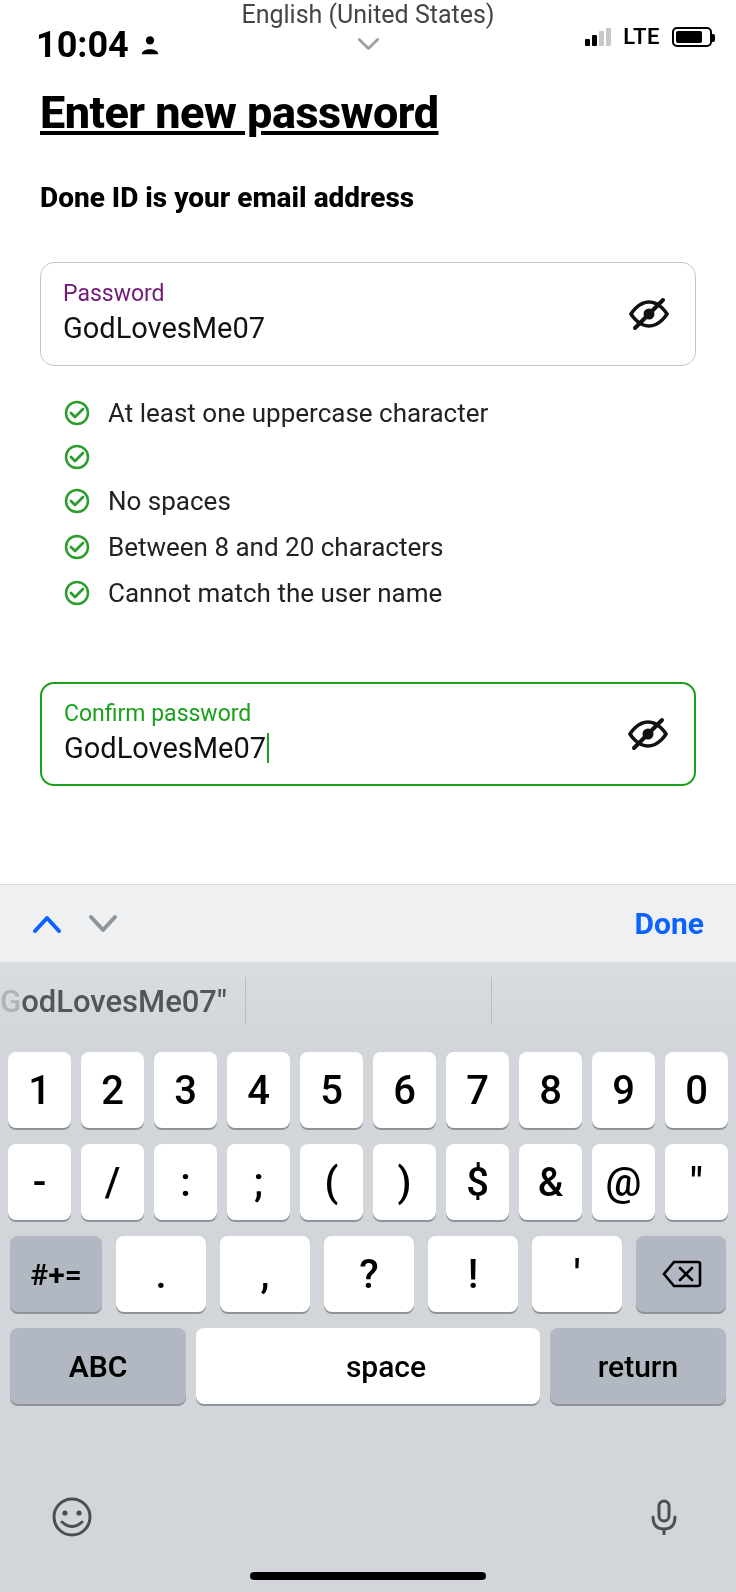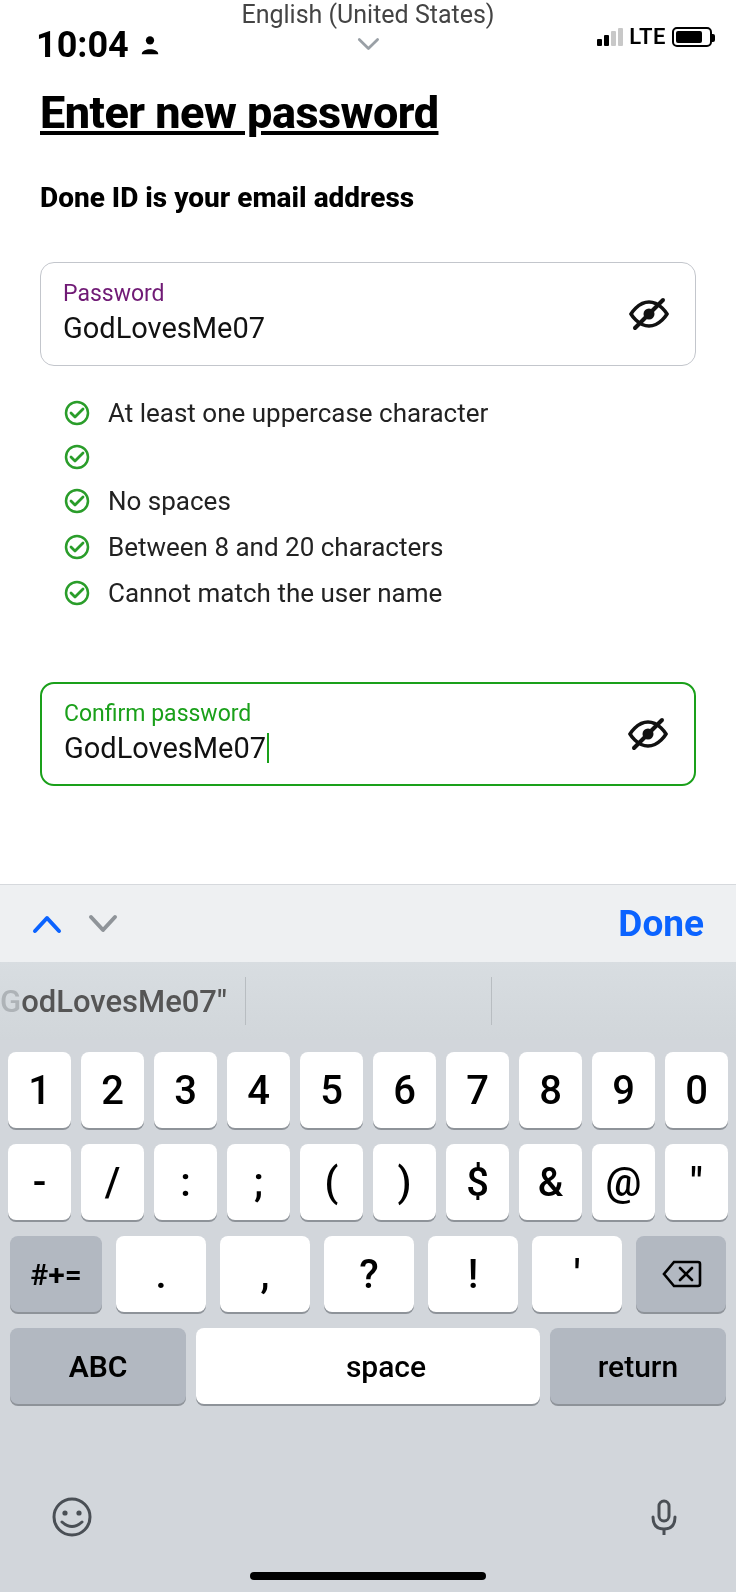--- a/index.html
+++ b/index.html
@@ -41,21 +41,21 @@
     gap: 8px;
     flex-direction: column;
   }
   .status-lang .chev { width: 22px; height: 14px; }
   .status-right {
     position: absolute;
     right: 24px;
     top: 24px;
     display: flex;
     align-items: center;
-    gap: 6px;
+    gap: 12px;
   }
   .sig-bars { display: flex; align-items: flex-end; gap: 2px; height: 18px; }
   .sig-bars span { width: 5px; background: #c8c8c8; border-radius: 1px; }
   .sig-bars span:nth-child(1){height:7px;background:#000;}
   .sig-bars span:nth-child(2){height:11px;background:#000;}
   .sig-bars span:nth-child(3){height:15px;}
   .sig-bars span:nth-child(4){height:18px;}
   .lte { font-size: 22px; font-weight: 600; letter-spacing: 0.5px; }
   .battery {
     width: 40px; height: 20px; border: 2px solid #000; border-radius: 5px;
@@ -116,21 +116,21 @@
     top: 884px; left:0; right:0;
     height: 78px;
     background: #eef0f2;
     border-top: 1px solid #d6d9dd;
     display: flex;
     align-items: center;
     justify-content: space-between;
     padding: 0 32px;
   }
   .kbd-acc .navs { display: flex; gap: 26px; }
-  .kbd-acc .done { font-size: 37px; color: #0b63ff; font-weight: 700; }
+  .kbd-acc .done { font-size: 30px; color: #0b63ff; font-weight: 700; }
 
   
   .sugg {
     position: absolute;
     top: 962px; left:0; right:0;
     height: 78px;
     background: linear-gradient(#d8dde1, #d1d6da);
     display: flex;
     align-items: center;
   }

